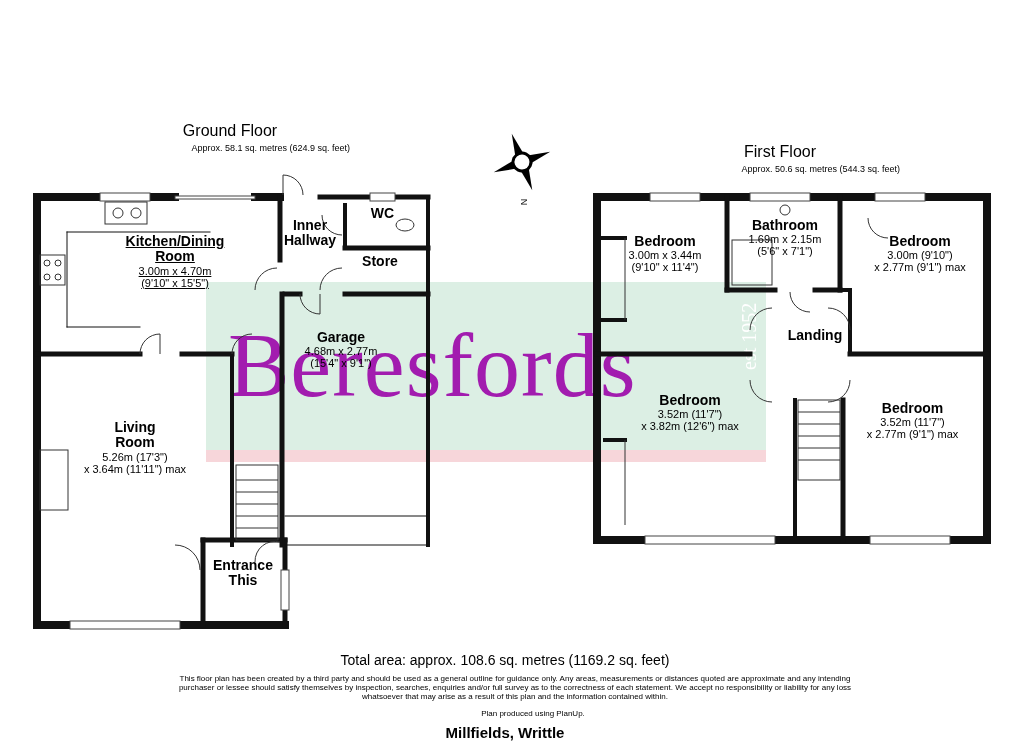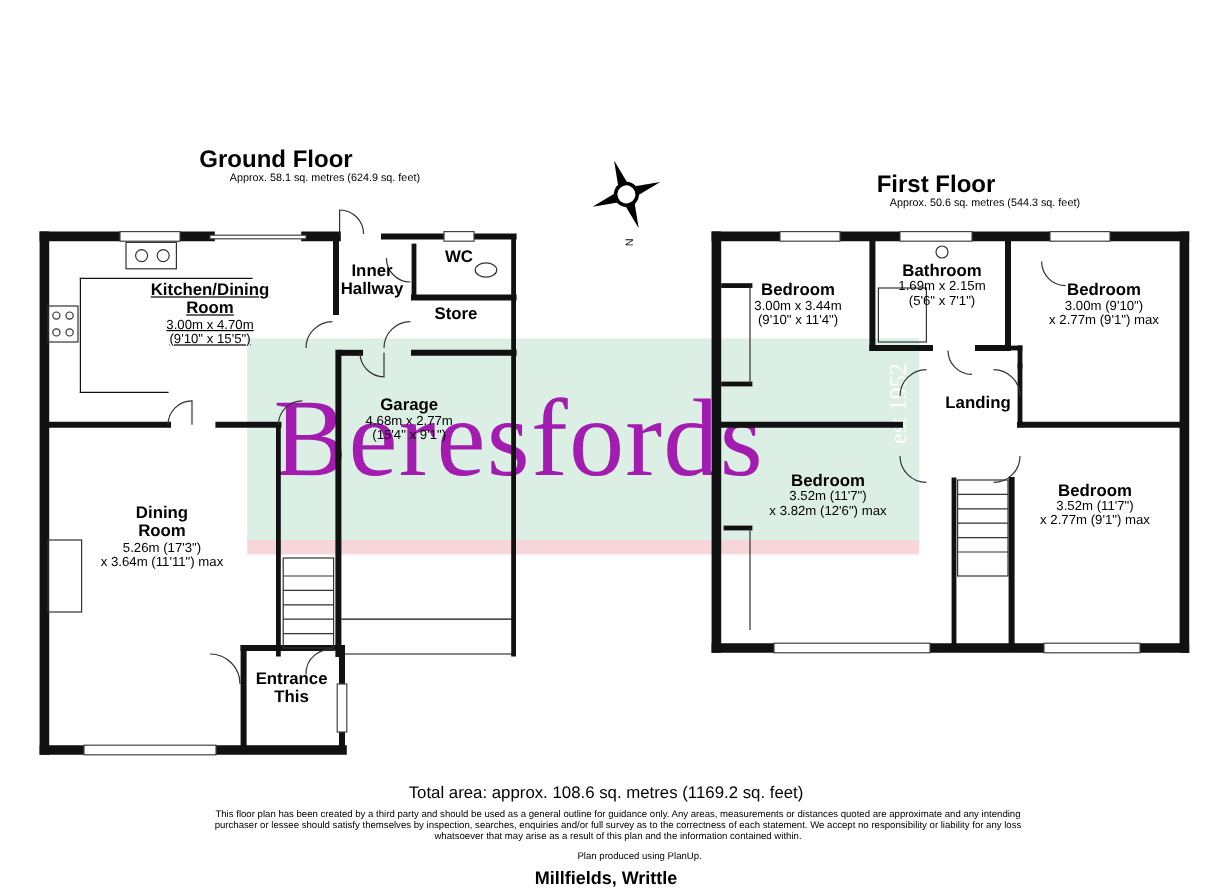--- a/index.html
+++ b/index.html
@@ -1,19 +1,19 @@
 <!DOCTYPE html>
 <html><head>
 <meta charset="utf-8">
 <style>
   * { box-sizing: border-box; margin: 0; padding: 0; }
   html, body { width: 1024px; height: 744px; background: #ffffff; overflow: hidden; }
   body { position: relative; font-family: "Liberation Sans", sans-serif; color: #000; }
   .abs { position: absolute; }
-  .floor-title { position: absolute; font-weight: bold; font-size: 20px; text-align: center; }
+  .floor-title { position: absolute; font-weight: normal; font-size: 16px; text-align: center; }
   .floor-sub { position: absolute; font-size: 9px; text-align: right; }
   .room-label { position: absolute; text-align: center; line-height: 1.1; }
   .room-name { font-weight: bold; font-size: 14px; display: block; }
   .room-dim { font-size: 11px; display: block; }
   svg { position: absolute; left: 0; top: 0; overflow: visible; }
 </style>
 </head>
 <body>
 
 <div class="abs" style="left:206px;top:282px;width:560px;height:168px;background:#dcefe4;"></div>
@@ -138,21 +138,21 @@
 </div>
 <div class="room-label" style="left:350px;top:254px;width:60px;">
   <span class="room-name">Store</span>
 </div>
 <div class="room-label" style="left:285px;top:330px;width:112px;">
   <span class="room-name">Garage</span>
   <span class="room-dim">4.68m x 2.77m</span>
   <span class="room-dim">(15'4" x 9'1")</span>
 </div>
 <div class="room-label" style="left:55px;top:420px;width:160px;">
-  <span class="room-name">Dining</span>
+  <span class="room-name">Living</span>
   <span class="room-name">Room</span>
   <span class="room-dim">5.26m (17'3")</span>
   <span class="room-dim">x 3.64m (11'11") max</span>
 </div>
 <div class="room-label" style="left:203px;top:558px;width:80px;">
   <span class="room-name">Entrance</span>
   <span class="room-name">This</span>
 </div>
 
 <svg width="1024" height="744">

